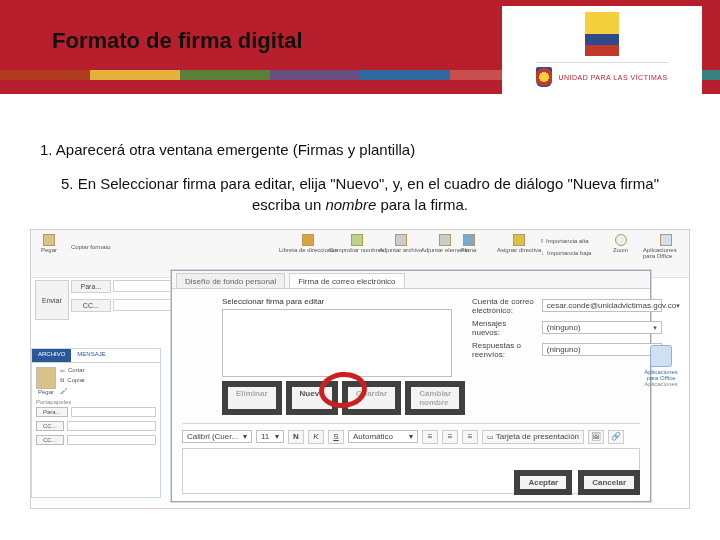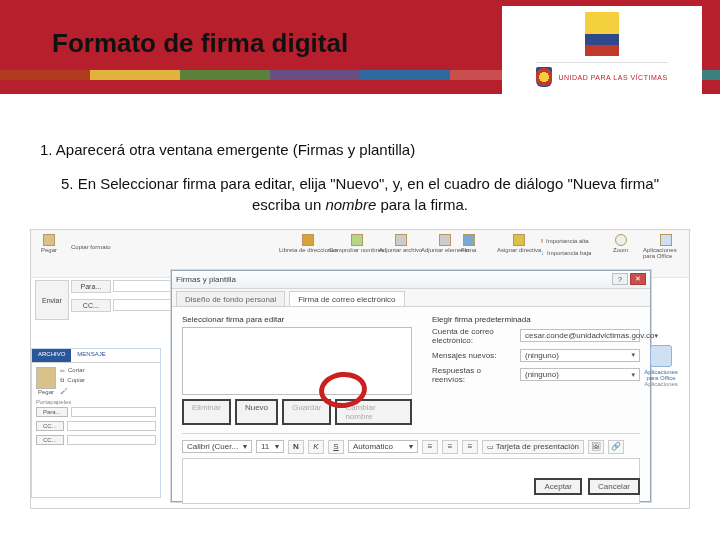--- a/index.html
+++ b/index.html
@@ -1,20 +1,20 @@
 <!DOCTYPE html>
 <html><head>
 <meta charset="utf-8">
 <style>
   * { box-sizing: border-box; margin: 0; padding: 0; }
   body { width: 720px; height: 540px; font-family: Verdana, Arial, sans-serif; background: #fff; overflow: hidden; position: relative; }
 
   .header { position: relative; height: 118px; }
   .redbar-top { background: #b81f2d; height: 70px; display: flex; align-items: center; padding-left: 52px; }
-  .title { color: #111; font-weight: 700; font-size: 26px; position: absolute; top: 28px; left: 52px; }
+  .title { color: #111; font-weight: 700; font-size: 22px; position: absolute; top: 28px; left: 52px; }
   .stripe { height: 10px; display: flex; }
   .stripe div { flex: 1; }
   .redbar-mid { background: #b81f2d; height: 14px; }
   .logos { position: absolute; top: 6px; right: 18px; width: 200px; height: 112px; background: #fff; display:flex; flex-direction:column; align-items:center; justify-content:flex-start; padding-top:6px; }
   .logo-todos { display:flex; align-items:center; gap:6px; }
   .flag-sq { width: 34px; height: 44px; display:flex; flex-direction:column; }
   .flag-sq div { flex:1; }
   .logo-txt { font-size: 9px; font-weight:700; line-height:1.05; text-align:left; color:#222;}
   .logo-txt .big { font-size: 13px; letter-spacing:-0.3px;}
   .logo-txt .tag { font-weight:400; font-size:6px; letter-spacing:1px; color:#555;}
@@ -48,27 +48,27 @@
   .w2-f { border:1px solid #ccc; height:10px; flex:1;}
 
   .dialog { position:absolute; top:40px; left:140px; width:480px; height:232px; background:#fdfdfd; border:1px solid #9aa7b5; box-shadow: 0 0 0 1px #d0d8e0;}
   .dlg-title { height:18px; background: linear-gradient(#fdfdfd,#eef1f4); border-bottom:1px solid #cfd6dd; display:flex; align-items:center; justify-content:space-between; padding:0 4px; font-size:8px;}
   .dlg-title-right { display:flex; gap:2px;}
   .winbtn { width:16px; height:12px; border:1px solid #b8c1cb; background:#eef1f4; display:flex; align-items:center; justify-content:center; font-size:7px;}
   .winbtn.close { background:#c94f4f; color:#fff; border-color:#a63c3c;}
   .dlg-tabs { display:flex; height:18px; font-size:8px; border-bottom:1px solid #d0d0d0; background:#f7f7f7;}
   .dlg-tab { padding:3px 8px; border:1px solid #d0d0d0; border-bottom:none; background:#fff; margin-top:2px; margin-left:4px;}
   .dlg-tab.inactive { background:#f0f0f0; color:#666;}
-  .dlg-body { padding:8px 10px; display:flex; gap:20px; font-size:8px;}
+  .dlg-body { padding:8px 10px; display:flex; gap:20px; font-size:8px;margin-left:40px;}
   .col-left { width:230px;}
   .col-right { flex:1;}
   .lbl { font-size:8px; color:#333; margin-bottom:3px;}
   .listbox { border:1px solid #bfbfbf; height:68px; background:#fff;}
   .btnrow { display:flex; gap:4px; margin-top:4px;}
-  .dlg-btn { border:2px solid #404040; background:#f3f3f3; padding:2px 8px; font-size:8px; color:#555;}
+  .dlg-btn { border:6px solid #404040; background:#f3f3f3; padding:2px 8px; font-size:8px; color:#555;font-weight:bold;}
   .dlg-btn.disabled { color:#aaa;}
   .inline-combo { display:flex; align-items:center; gap:6px; margin-bottom:4px;justify-content:space-between;}
   .combo { border:1px solid #bfbfbf; background:#fff; padding:1px 4px; font-size:8px; min-width:120px; display:flex; justify-content:space-between; align-items:center;}
   .combo .arr { font-size:7px; color:#555;}
   .toolbar2 { border-top:1px solid #d8d8d8; padding-top:6px; display:flex; align-items:center; gap:4px; font-size:8px;}
   .tool-sel { border:1px solid #bfbfbf; background:#fff; padding:1px 4px; min-width:70px; display:flex; justify-content:space-between;}
   .toolbar2 .sw { width:16px; height:14px; border:1px solid #ccc; background:#f7f7f7; display:flex; align-items:center; justify-content:center;}
   .dlg-footer { position:absolute; bottom:6px; right:10px; display:flex; gap:6px;}
 
   .red-circle { position:absolute; top:142px; left:288px; width:48px; height:36px; border:5px solid #cc1f1f; border-radius:50%; transform:rotate(-6deg); pointer-events:none;}
@@ -217,44 +217,36 @@
         <div class="w2-f"></div>
       </div>
       <div class="w2-btnrow">
         <div class="w2-btn">CC...</div>
         <div class="w2-f"></div>
       </div>
     </div>
   </div>
 
   <div class="dialog">
-    <div class="dlg-title">
-      <span>Firmas y plantilla</span>
-      <div class="dlg-title-right">
-        <div class="winbtn">?</div>
-        <div class="winbtn close">✕</div>
-      </div>
-    </div>
     <div class="dlg-tabs">
       <div class="dlg-tab inactive">Diseño de fondo personal</div>
       <div class="dlg-tab">Firma de correo electrónico</div>
     </div>
     <div class="dlg-body">
       <div class="col-left">
         <div class="lbl">Seleccionar firma para editar</div>
         <div class="listbox"></div>
         <div class="btnrow">
           <div class="dlg-btn disabled">Eliminar</div>
           <div class="dlg-btn">Nuevo</div>
           <div class="dlg-btn disabled">Guardar</div>
           <div class="dlg-btn disabled">Cambiar nombre</div>
         </div>
       </div>
       <div class="col-right">
-        <div class="lbl">Elegir firma predeterminada</div>
         <div class="inline-combo">
           <span>Cuenta de correo electrónico:</span>
           <div class="combo">
               <span>cesar.conde@unidadvictimas.gov.co</span>
               <span class="arr">▾</span>
             </div>
         </div>
         <div class="inline-combo">
           <span>Mensajes nuevos:</span>
           <div class="combo">

